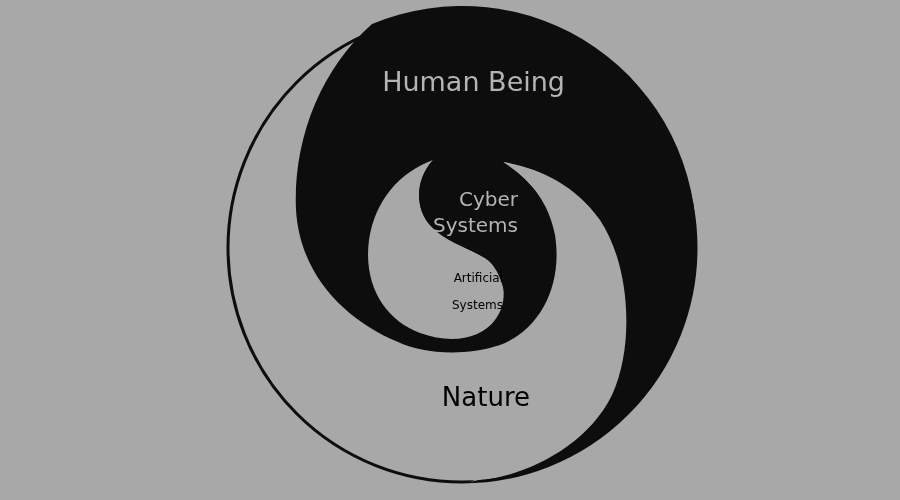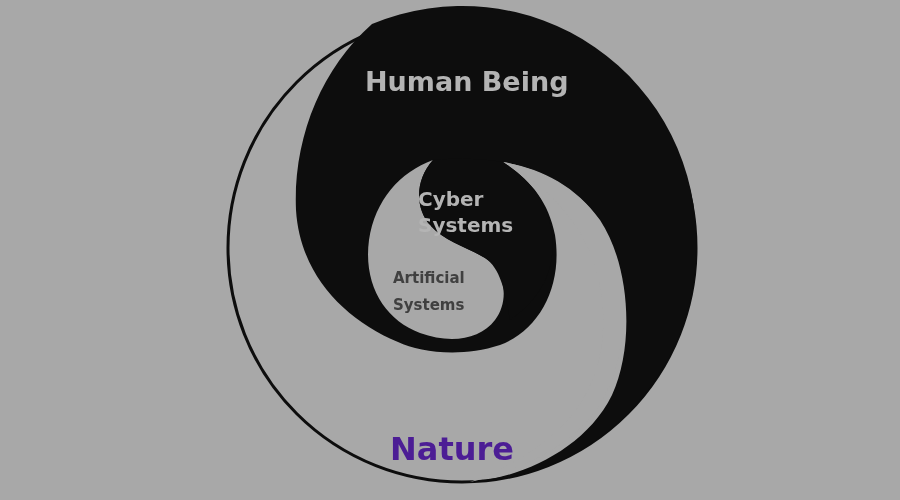--- a/index.html
+++ b/index.html
@@ -1,24 +1,24 @@
 <!DOCTYPE html>
 <html><head>
 <meta charset="utf-8">
 <style>
   html, body { margin: 0; padding: 0; }
   body { width: 900px; height: 500px; background: #a8a8a8; overflow: hidden; position: relative;
          font-family: "DejaVu Sans", "Liberation Sans", sans-serif; }
   #stage { position: absolute; left: 0; top: 0; width: 900px; height: 500px; }
   svg { position: absolute; left: 0; top: 0; }
-  .label { position: absolute; font-weight: bold; white-space: nowrap; text-align: left; line-height: 1.15; }
+  .label { position: absolute; font-weight: normal; white-space: nowrap; text-align: right; line-height: 1.15; }
   .lbl-human { left: 365px; top: 66px; width: 200px; font-size: 27px; color: #b4b4b4; }
   .lbl-cyber { left: 418px; top: 186px; width: 100px; font-size: 20px; color: #b4b4b4; line-height: 26px; }
-  .lbl-artificial { left: 393px; top: 265px; width: 110px; font-size: 15px; color: #404040; line-height: 27px; }
-  .lbl-nature { left: 390px; top: 383px; width: 140px; font-size: 32px; color: #4c1d95; margin-top: 48px; }
+  .lbl-artificial { left: 393px; top: 265px; width: 110px; font-size: 12px; color: #000000; line-height: 27px; }
+  .lbl-nature { left: 390px; top: 383px; width: 140px; font-size: 26px; color: #000000; }
 </style>
 </head>
 <body>
 
 <div id="stage">
   <svg width="900" height="500" viewBox="0 0 900 500">
 
     <circle cx="462" cy="248" r="234" fill="none" stroke="#0d0d0d" stroke-width="3"></circle>
 
     <path fill="#0d0d0d" d="M 372 24

